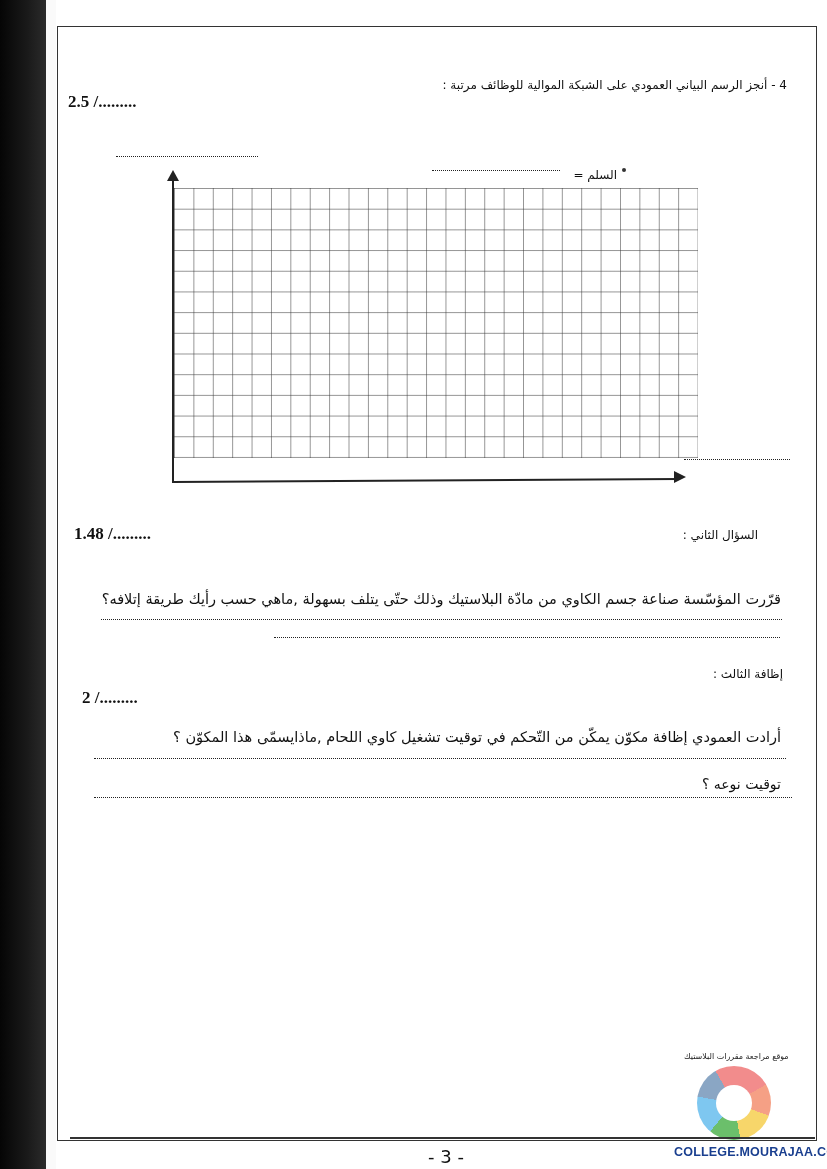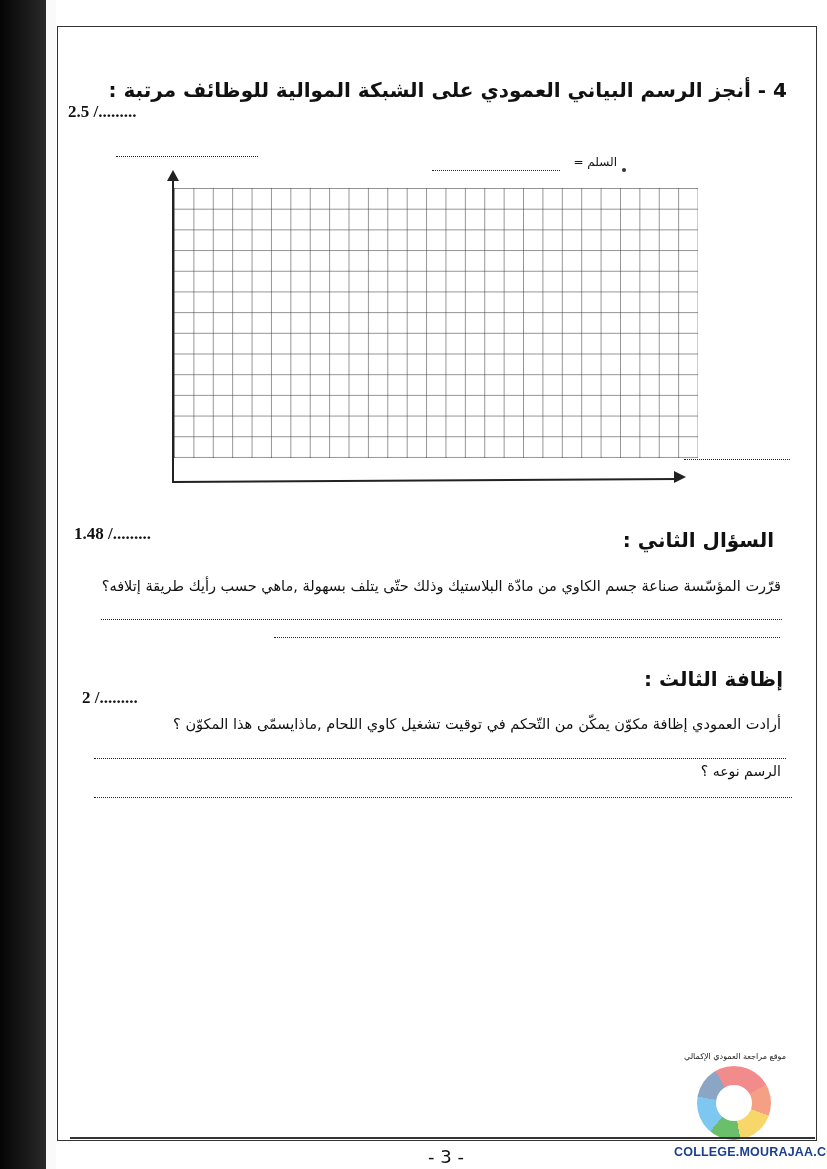--- a/index.html
+++ b/index.html
@@ -11,22 +11,22 @@
     position: absolute; left: 0; top: 0; width: 46px; height: 1169px;
     background: linear-gradient(to right, #050505 0%, #1a1a1a 60%, #2b2b2b 100%);
   }
   .scan-gap { position: absolute; left: 46px; top: 0; width: 10px; height: 1169px; background: #fafafa; }
   .frame {
     position: absolute; left: 57px; top: 26px; width: 760px; height: 1115px;
     border: 1.5px solid #333; box-sizing: border-box;
   }
   .ar { direction: rtl; position: absolute; white-space: nowrap; }
   .score { position: absolute; font-family: "Liberation Serif", serif; font-weight: bold; font-size: 17px; white-space: nowrap; }
-  .q-title { font-weight: bold; font-size: 20px; text-align: center; }
-  .q-text { font-size: 14px; }
+  .q-title { font-weight: normal; font-size: 12px; text-align: center; }
+  .q-text { font-size: 14px; margin-top: 13px; }
   .dots { position: absolute; border-bottom: 1.6px dotted #222; height: 0; }
   .grid-area { position: absolute; }
   .grid {
     position: absolute; left: 174px; top: 188px; width: 524px; height: 270px;
     background-image:
       linear-gradient(to right, rgba(60,60,60,0.55) 1px, transparent 1px),
       linear-gradient(to bottom, rgba(60,60,60,0.55) 1px, transparent 1px);
     background-size: 19.4px 100%, 100% 20.7px;
   }
   .axis-y { position: absolute; left: 172px; top: 178px; width: 2px; height: 305px; background: #222; }
@@ -53,48 +53,48 @@
   }
 </style>
 </head>
 <body>
 
 <div class="scan-edge"></div>
 <div class="scan-gap"></div>
 <div class="frame"></div>
 
 <div class="ar q-title" style="right:40px; top:78px;">4 - أنجز الرسم البياني العمودي على الشبكة الموالية للوظائف مرتبة :</div>
-<div class="score" style="left:68px; top:102px;">2.5 /.........</div>
+<div class="score" style="left:68px; top:92px;">2.5 /.........</div>
 
 <div class="dots" style="left:116px; top:156px; width:142px;"></div>
 <div class="ar q-text" style="right:210px; top:155px; font-size:12px;">السلم =</div>
 <div class="dots" style="left:432px; top:170px; width:128px;"></div>
 <div style="position:absolute; left:622px; top:168px; width:4px; height:4px; background:#333; border-radius:50%;"></div>
 
 <div class="grid-area">
   <div class="grid"></div>
   <div class="axis-y"></div>
   <div class="arrow-up"></div>
   <div class="axis-x"></div>
   <div class="arrow-right"></div>
 </div>
 <div class="dots" style="left:684px; top:459px; width:106px;"></div>
 
-<div class="ar q-title" style="right:53px; top:528px;">السؤال الثاني :</div>
+<div class="ar q-title" style="right:69px; top:528px;">السؤال الثاني :</div>
 <div class="score" style="left:74px; top:524px;">1.48 /.........</div>
 <div class="ar q-text" style="right:46px; top:578px; font-size:14.5px;">قرّرت المؤسّسة صناعة جسم الكاوي من مادّة البلاستيك وذلك حتّى يتلف بسهولة ,ماهي حسب رأيك طريقة إتلافه؟</div>
 <div class="dots" style="left:101px; top:619px; width:681px;"></div>
 <div class="dots" style="left:274px; top:637px; width:506px;"></div>
 
 <div class="ar q-title" style="right:44px; top:667px;">إظافة الثالث :</div>
 <div class="score" style="left:82px; top:688px;">2 /.........</div>
 <div class="ar q-text" style="right:46px; top:716px; font-size:14.5px;">أرادت العمودي إظافة مكوّن يمكّن من التّحكم في توقيت تشغيل كاوي اللحام ,ماذايسمّى هذا المكوّن ؟</div>
 <div class="dots" style="left:94px; top:758px; width:692px;"></div>
-<div class="ar q-text" style="right:46px; top:763px;">الرسم نوعه ؟</div>
+<div class="ar q-text" style="right:46px; top:763px;">توقيت نوعه ؟</div>
 <div class="dots" style="left:94px; top:797px; width:698px;"></div>
 
-<div class="logo-arc">موقع مراجعة العمودي الإكمالي</div>
+<div class="logo-arc">موقع مراجعة مقررات البلاستيك</div>
 <div class="logo">
   <div class="logo-hole"></div>
 </div>
 <div class="footer-rule"></div>
 <div class="page-num">- 3 -</div>
 <div class="site-url">COLLEGE.MOURAJAA.COM</div>
 
 </body></html>

